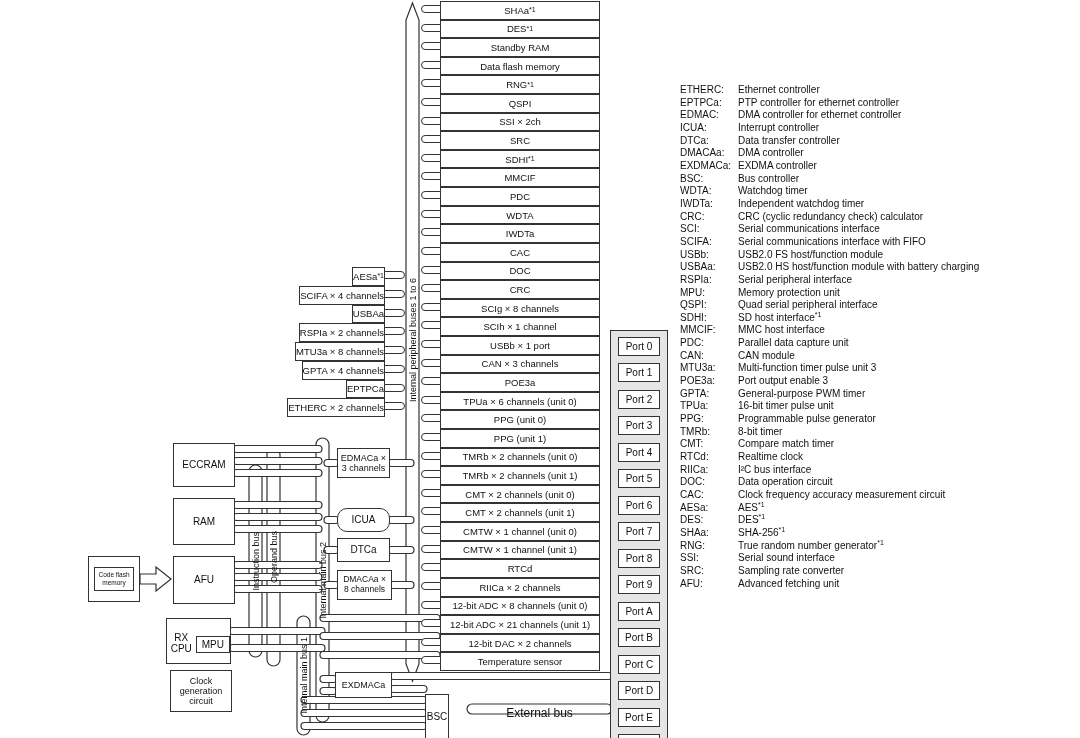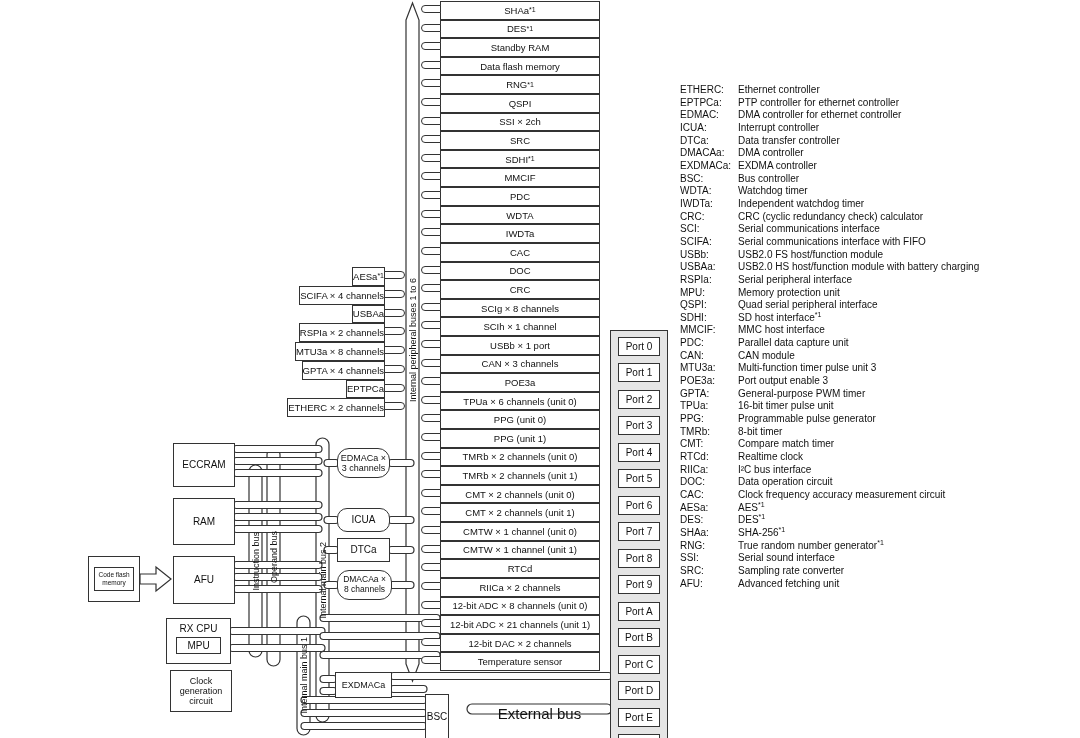--- a/index.html
+++ b/index.html
@@ -3,45 +3,45 @@
 <meta charset="utf-8">
 <style>
   html,body{margin:0;padding:0;background:#fff;}
   #stage{position:relative;width:1080px;height:738px;background:#fff;overflow:hidden;
          font-family:"Liberation Sans","DejaVu Sans",sans-serif;color:#111;}
   #wires{position:absolute;left:0;top:0;z-index:1;}
   .vlabel{position:absolute;z-index:3;display:flex;align-items:center;justify-content:center;pointer-events:none;}
   .vlabel span{writing-mode:vertical-rl;transform:rotate(180deg);font-size:9px;white-space:nowrap;color:#111;}
   .box{position:absolute;background:#fff;border:1px solid #333;box-sizing:border-box;z-index:3;
        display:flex;align-items:center;justify-content:center;text-align:center;font-size:10px;line-height:1.12;}
-  .multi{flex-direction:column;border-radius:12px;}
+  .multi{flex-direction:column;}
   .col{position:absolute;display:flex;flex-direction:column;justify-content:space-between;z-index:3;}
   .pbox{position:relative;height:31px;border:1px solid #333;background:#fff;box-sizing:border-box;
         display:flex;align-items:center;justify-content:center;font-size:9.5px;white-space:nowrap;}
   .pbox sup,.lbox sup{font-size:7px;line-height:0;}
   .stub-l{position:absolute;left:-20px;top:3px;width:20px;height:8px;background:#fff;border:1px solid #333;
           border-radius:5px 0 0 5px;box-sizing:border-box;}
   .stub-r{position:absolute;right:-21px;top:3px;width:21px;height:8px;background:#fff;border:1px solid #333;
           border-radius:0 5px 5px 0;box-sizing:border-box;}
   #ports-outer{position:absolute;left:610px;top:330px;width:58px;height:483px;border:1px solid #333;
                box-sizing:border-box;display:flex;flex-direction:column;justify-content:space-between;
                align-items:center;padding:6px 0;z-index:3;background:#e5e5e5;}
   .portbox{width:42px;height:19px;border:1px solid #333;box-sizing:border-box;background:#fff;
            display:flex;align-items:center;justify-content:center;font-size:10px;}
   #legend{position:absolute;left:680px;top:84px;width:402px;z-index:3;font-size:10px;}
   .lrow{display:flex;line-height:12.65px;}
   .lterm{width:58px;flex:none;}
   .ldesc{flex:1;}
-  #rxcpu{flex-direction:column;justify-content:flex-start;padding-top:4px;}
+  #rxcpu{flex-direction:row;justify-content:flex-start;padding-top:4px;}
   #mpu-box{width:45px;height:17px;border:1px solid #333;box-sizing:border-box;margin-top:3px;
            display:flex;align-items:center;justify-content:center;font-size:10px;background:#fff;}
   #codeflash-inner{width:40px;height:24px;border:1px solid #333;box-sizing:border-box;display:flex;
                    align-items:center;justify-content:center;font-size:6.5px;line-height:1.2;text-align:center;background:#fff;}
   #extbus-label{position:absolute;left:467px;top:703px;width:145px;height:20px;z-index:3;
-                display:flex;align-items:center;justify-content:center;font-size:15px;}
+                display:flex;align-items:center;justify-content:center;font-size:12px;}
 </style>
 </head>
 <body>
 
 <div id="stage">
 
   <svg id="wires" width="1080" height="738">
     <g fill="#ffffff" stroke="#333" stroke-width="1.2">
 
       <path d="M406,20 L412.5,3 L419,20 V664 L412.5,681 L406,664 Z"></path>

